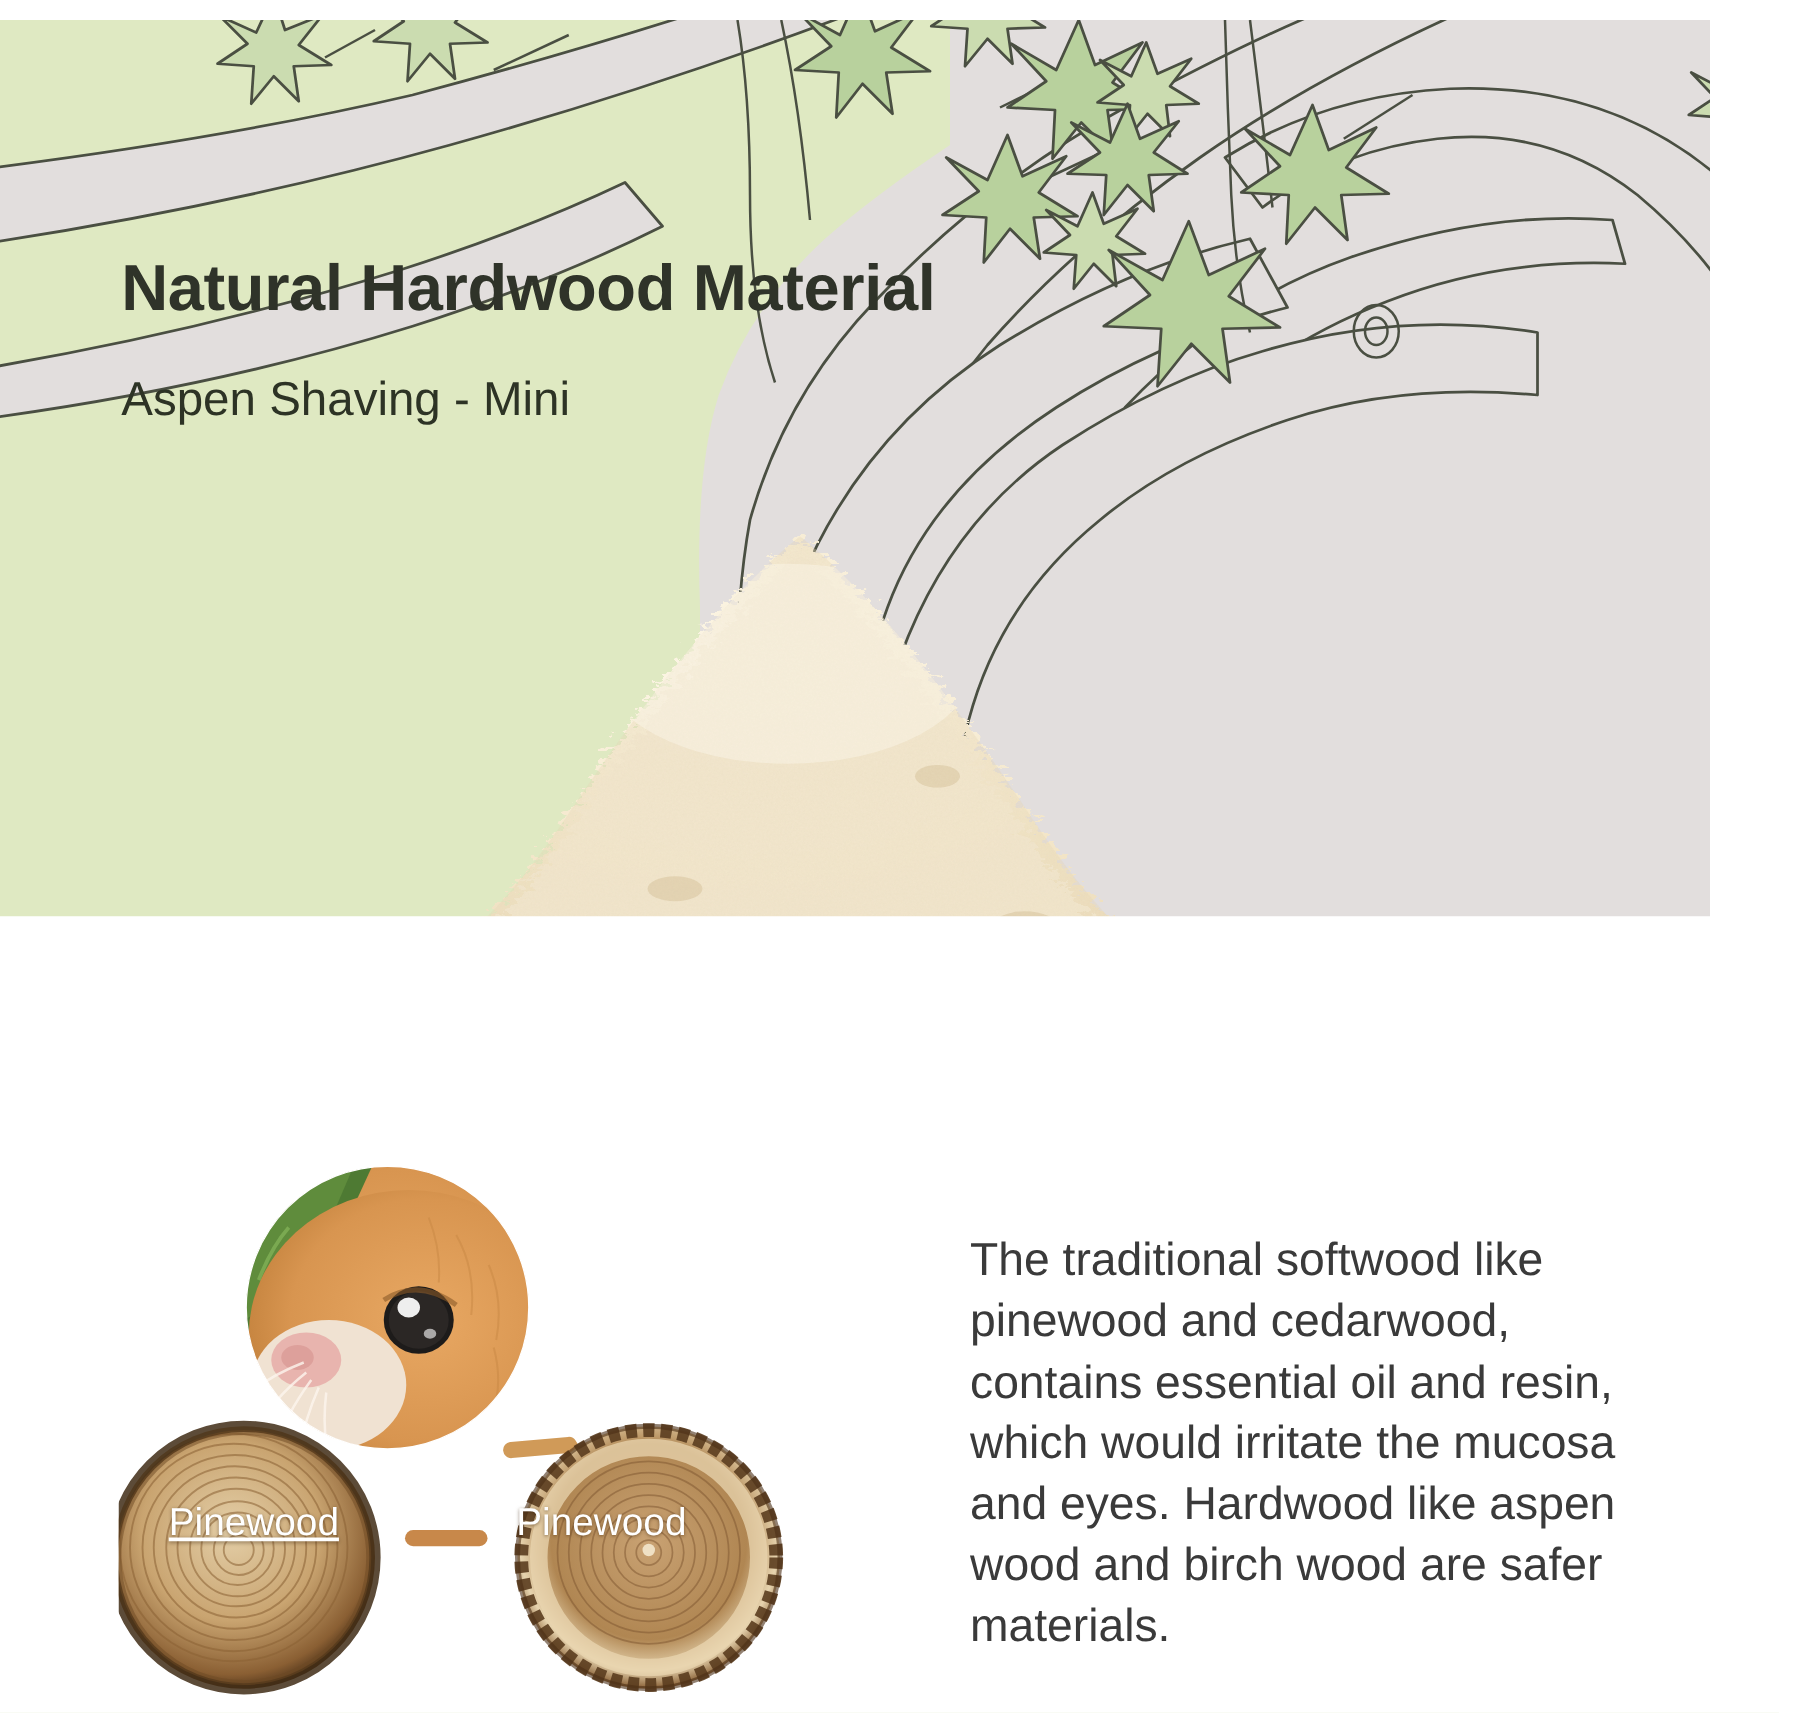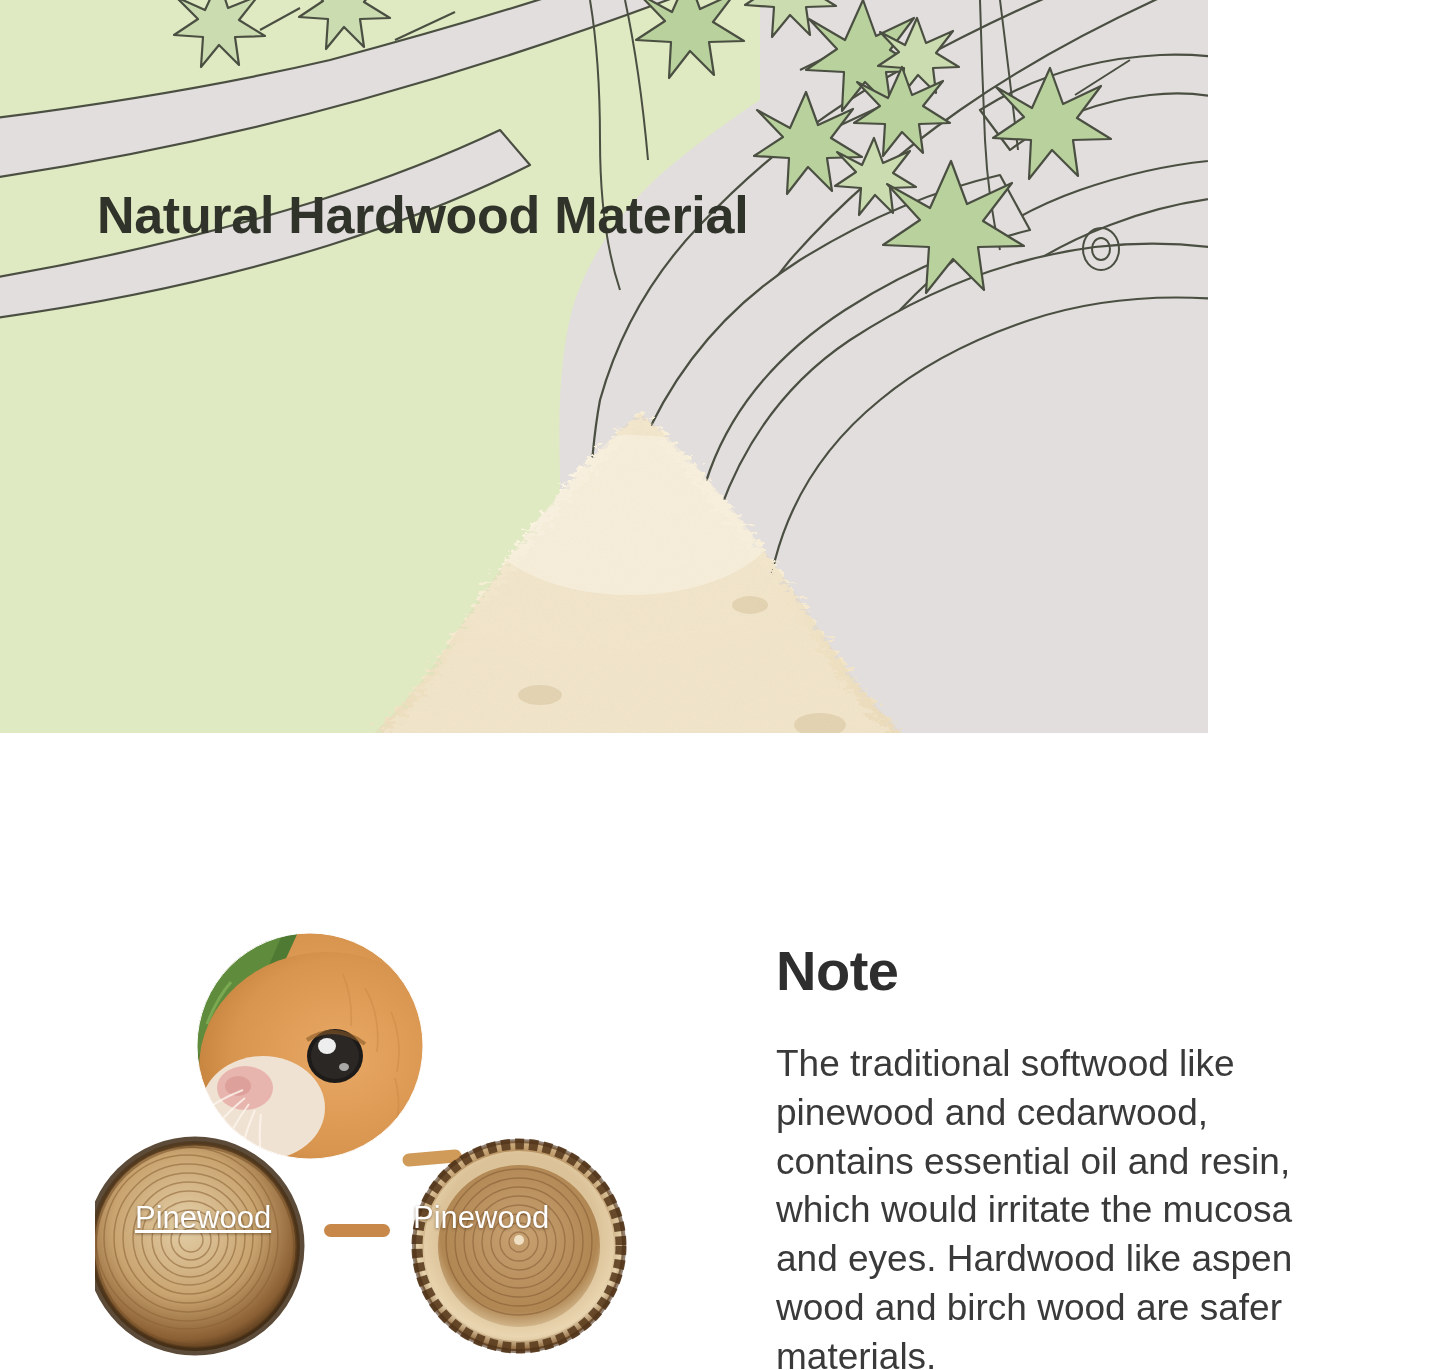--- a/index.html
+++ b/index.html
@@ -14,22 +14,22 @@
     position: relative;
     width: 1445px;
     height: 1370px;
     overflow: hidden;
     background: #ffffff;
   }
 
   
   .hero {
     position: absolute;
-    left: 0; top: 0;
-    width: 1208px;
+    left: 0; top: 16px;
+    width: 1368px;
     height: 733px;
     overflow: hidden;
   }
   .hero-bg {
     position: absolute;
     left: 0; top: 0;
     width: 1445px;
     height: 733px;
   }
   .hero-art {
@@ -236,20 +236,21 @@
 
         <path class="lf" d="M1430,95 l16,-36 l12,33 l35,-16 l-22,29 l31,19 l-35,1 l5,33 l-24,-24 l-21,27 l2,-36 l-35,-2 l29,-19 l-26,-27 z"></path>
         <path class="lf2" d="M1378,55 l12,-27 l9,25 l27,-12 l-17,22 l23,14 l-26,1 l3,25 l-18,-18 l-16,20 l2,-27 l-26,-2 l21,-14 l-19,-20 z"></path>
 
         <path class="lf2" d="M330,-8 l14,-30 l9,28 l30,-12 l-19,24 l26,16 l-30,1 l4,28 l-20,-20 l-18,22 l2,-30 l-29,-2 l24,-16 l-22,-22 z"></path>
       </g>
     </svg>
 
     <div class="title-block">
       <h1 class="main-title">Natural Hardwood Material</h1>
+      <div class="sub-title">Aspen Shaving - Mini</div>
     </div>
 
     <svg class="pile" viewBox="0 0 1020 530" preserveAspectRatio="none">
       <defs>
         <radialGradient id="pileShade" cx="46%" cy="22%" r="78%">
           <stop offset="0%" stop-color="#fdf7e8"></stop>
           <stop offset="48%" stop-color="#f3e6c9"></stop>
           <stop offset="100%" stop-color="#e4d2ad"></stop>
         </radialGradient>
         <filter id="fluff" x="-12%" y="-12%" width="124%" height="124%">
@@ -424,17 +425,16 @@
           <circle cx="424" cy="318" r="105" fill="none" stroke="#4b2f16" stroke-width="4" opacity="0.6"></circle>
           <circle cx="424" cy="312" r="5" fill="#efe0c4"></circle>
         </g>
       </svg>
 
       <span class="wood-label pine">Pinewood</span>
       <span class="wood-label cedar">Pinewood</span>
     </div>
 
     <div class="note-col">
-      <h2 class="note-heading">Note</h2>
       <p class="note-body">The traditional softwood like pinewood and cedarwood, contains essential oil and resin, which would irritate the mucosa and eyes. Hardwood like aspen wood and birch wood are safer materials.</p>
     </div>
   </div>
 </div>
 
 </body></html>

